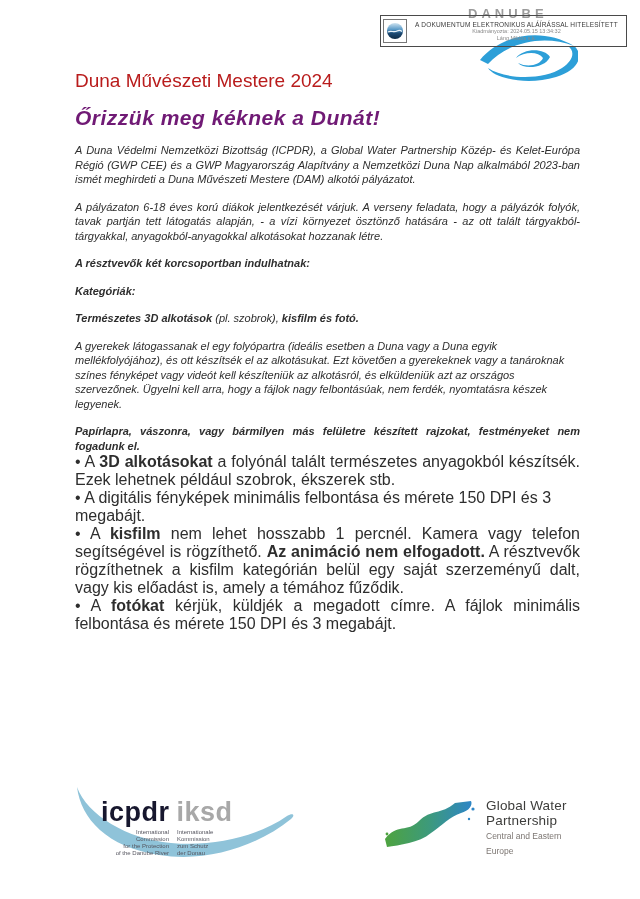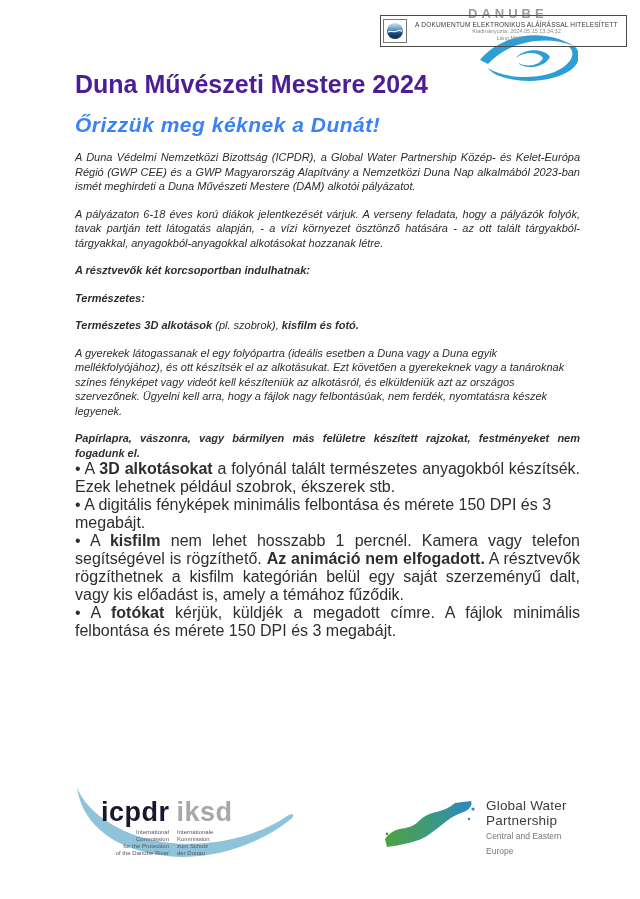--- a/index.html
+++ b/index.html
@@ -33,25 +33,25 @@
   .stamp-line1{font-size:6.5px;color:#3a3a3a;letter-spacing:0.2px;}
   .stamp-line2,.stamp-line3{font-size:5.5px;color:#8a8a8a;}
   .spiral{position:absolute;left:478px;top:30px;z-index:2;}
 
   
   .content{
     position:absolute;left:0;top:0;width:640px;
     padding:70px 60px 0 75px;box-sizing:border-box;
   }
   .doc-title{
-    font-size:25px;font-weight:bold;color:#4c1d95;
+    font-size:19px;font-weight:normal;color:#b91c1c;
     margin:0 0 0 0;letter-spacing:0px;
   }
   .doc-subtitle{
-    font-size:21px;font-style:italic;color:#3b82f6;
+    font-size:21px;font-style:italic;color:#701a75;
     margin:14px 0 0 0;letter-spacing:0.5px;
   }
   .para{
     font-size:11px;line-height:14.5px;margin:13px 0 0 0;font-style:italic;
   }
   .just{text-align:justify;}
   .bold{font-weight:bold;}
   .tight{margin:0;}
   .list{margin:10px 0 0 0;}
   .bullets p{margin:0;}
@@ -115,21 +115,21 @@
     <h2 class="doc-subtitle">Őrizzük meg kéknek a Dunát!</h2>
 
     <p class="para just">A Duna Védelmi Nemzetközi Bizottság (ICPDR), a Global Water Partnership Közép- és Kelet-Európa Régió (GWP CEE) és a GWP Magyarország Alapítvány a Nemzetközi Duna Nap alkalmából 2023-ban ismét meghirdeti a Duna Művészeti Mestere (DAM) alkotói pályázatot.</p>
     <p class="para just">A pályázaton 6-18 éves korú diákok jelentkezését várjuk. A verseny feladata, hogy a pályázók folyók, tavak partján tett látogatás alapján, - a vízi környezet ösztönző hatására - az ott talált tárgyakból- tárgyakkal, anyagokból-anyagokkal alkotásokat hozzanak létre.</p>
 
     <p class="para bold">A résztvevők két korcsoportban indulhatnak:</p>
     <div class="para list">
     </div>
 
 
-    <p class="para bold">Természetes:</p>
+    <p class="para bold">Kategóriák:</p>
     <p class="para"><span class="bold">Természetes 3D alkotások</span><span> (pl. szobrok), </span><span class="bold">kisfilm és fotó.</span></p>
 
     <p class="para">A gyerekek látogassanak el egy folyópartra (ideális esetben a Duna vagy a Duna egyik mellékfolyójához), és ott készítsék el az alkotásukat. Ezt követően a gyerekeknek vagy a tanároknak színes fényképet vagy videót kell készíteniük az alkotásról, és elküldeniük azt az országos szervezőnek. Ügyelni kell arra, hogy a fájlok nagy felbontásúak, nem ferdék, nyomtatásra készek legyenek.</p>
 
     <p class="para just bold">Papírlapra, vászonra, vagy bármilyen más felületre készített rajzokat, festményeket nem fogadunk el.</p>
 
     <div class="bullets">
       <p class="just"><span>• A </span><span class="bold">3D alkotásokat</span><span> a folyónál talált természetes anyagokból készítsék. Ezek lehetnek például szobrok, ékszerek stb.</span></p>
       <p>• A digitális fényképek minimális felbontása és mérete 150 DPI és 3 megabájt.</p>
       <p class="just"><span>• A </span><span class="bold">kisfilm</span><span> nem lehet hosszabb 1 percnél. Kamera vagy telefon segítségével is rögzíthető. </span><span class="bold">Az animáció nem elfogadott.</span><span> A résztvevők rögzíthetnek a kisfilm kategórián belül egy saját szerzeményű dalt, vagy kis előadást is, amely a témához fűződik.</span></p>

